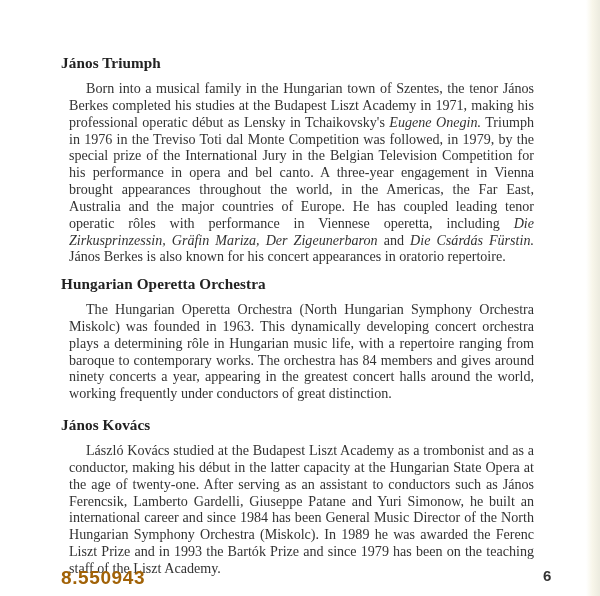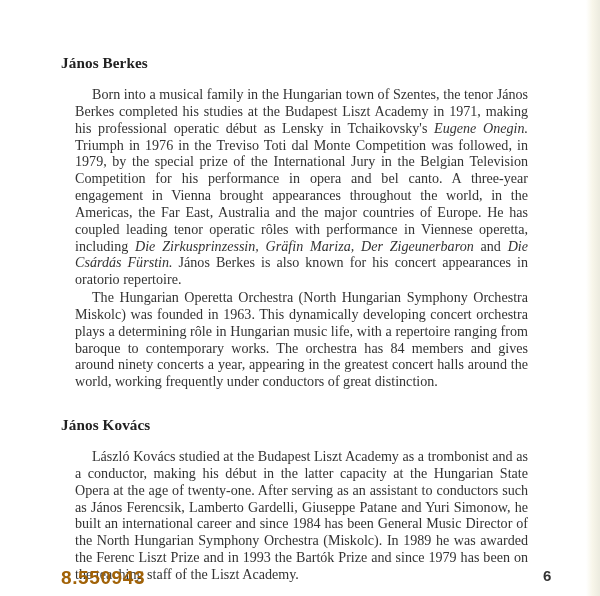--- a/index.html
+++ b/index.html
@@ -35,21 +35,21 @@
     .section h2 {
       font-family: "Liberation Serif", "DejaVu Serif", serif;
       font-weight: bold;
       font-size: 15.2px;
       line-height: 18px;
       margin: 0 0 3px 0;
       color: #222;
       letter-spacing: 0.1px;
     }
     .section p {
-      margin: 14px;
+      margin: 8px;
       font-size: 14.1px;
       line-height: 16.85px;
       text-align: justify;
       text-indent: 17px;
       color: #333;
       hyphens: none;
     }
     .section p i {
       font-style: italic;
     }
@@ -76,27 +76,28 @@
       color: #333;
     }
   </style>
 </head>
 <body>
 
 <div class="edge-shade"></div>
 
 <div class="page">
   <div class="section" id="sec-berkes">
-    <h2>János Berkes</h2>
+    <h2>János Triumph</h2>
     <p>
       <span>Born into a musical family in the Hungarian town of Szentes, the tenor János Berkes completed his studies at the Budapest Liszt Academy in 1971, making his professional operatic début as Lensky in Tchaikovsky's </span><i>Eugene Onegin.</i><span>  Triumph in 1976 in the Treviso Toti dal Monte Competition was followed, in 1979, by the special prize of the International Jury in the Belgian Television Competition for his performance in opera and bel canto.  A three-year engagement in Vienna brought appearances throughout the world, in the Americas, the Far East, Australia and the major countries of Europe.  He has coupled leading tenor operatic rôles with performance in Viennese operetta, including </span><i>Die Zirkusprinzessin, Gräfin Mariza, Der Zigeunerbaron</i><span> and </span><i>Die Csárdás Fürstin.</i><span>  János Berkes is also known for his concert appearances in oratorio repertoire.</span>
     </p>
   </div>
 
   <div class="section" id="sec-orchestra">
+    <h2>Hungarian Operetta Orchestra</h2>
     <p>
       <span>The Hungarian Operetta Orchestra (North Hungarian Symphony Orchestra Miskolc) was founded in 1963.  This dynamically developing concert orchestra plays a determining rôle in Hungarian music life, with a repertoire ranging from baroque to contemporary works.  The orchestra has 84 members and gives around ninety concerts a year, appearing in the greatest concert halls around the world, working frequently under conductors of great distinction.</span>
     </p>
   </div>
 
   <div class="section" id="sec-kovacs">
     <h2>János Kovács</h2>
     <p>
       <span>László Kovács studied at the Budapest Liszt Academy as a trombonist and as a conductor, making his début in the latter capacity at the Hungarian State Opera at the age of twenty-one.  After serving as an assistant to conductors such as János Ferencsik, Lamberto Gardelli, Giuseppe Patane and Yuri Simonow, he built an international career and since 1984 has been General Music Director of the North Hungarian Symphony Orchestra (Miskolc).   In 1989 he was awarded the Ferenc Liszt Prize and in 1993 the Bartók Prize and since 1979 has been on the teaching staff of the Liszt Academy.</span>
     </p>

